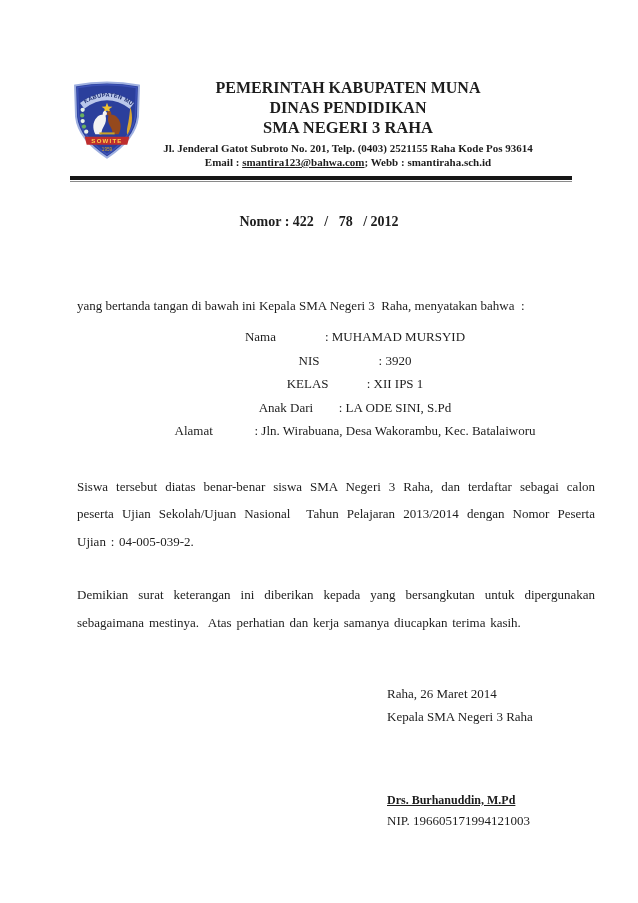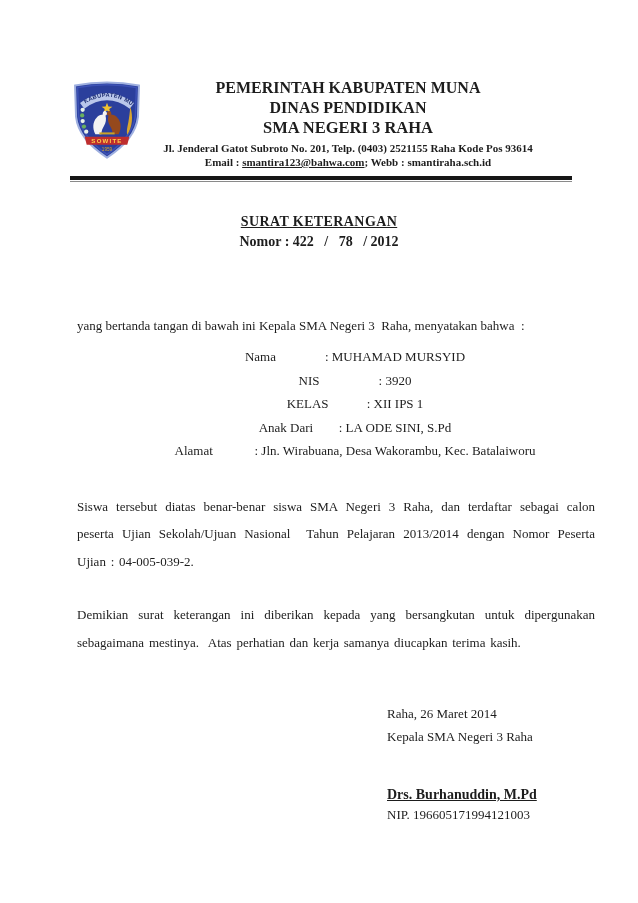--- a/index.html
+++ b/index.html
@@ -30,21 +30,21 @@
   .details { margin-top:9px; }
   .detail-row { display:flex; line-height:23.5px;justify-content:center; }
   .detail-label { width:80px; margin-left:38px; }
   .detail-value { white-space:pre-wrap; }
   .para { text-align:justify; line-height:27.5px; word-spacing:1.5px; white-space:pre-wrap; }
   .para1 { margin-top:30px; }
   .para2 { margin-top:26px; }
   
   .signature { margin:46px 0 0 387px; font-size:13px; }
   .sig-date, .sig-position { line-height:23px; }
-  .sig-name { margin-top:36px; font-weight:bold; text-decoration:underline; line-height:21px; font-size:14px; }
+  .sig-name { margin-top:62px; font-weight:bold; text-decoration:underline; line-height:21px; font-size:12px; }
   .sig-nip { line-height:20px; }
 </style>
 </head>
 <body>
 
 <div class="page">
 
   <div class="header">
     <div class="logo">
       <svg viewBox="0 0 71 80" width="72" height="82" xmlns="http://www.w3.org/2000/svg">
@@ -87,21 +87,20 @@
       <div class="h-address">Jl. Jenderal Gatot Subroto No. 201, Telp. (0403) 2521155 Raha Kode Pos 93614</div>
       <div class="h-email"><span>Email : </span><span class="u">smantira123@bahwa.com</span><span>; Webb : smantiraha.sch.id</span></div>
     </div>
   </div>
   <div class="rule">
     <div class="thick"></div>
     <div class="thin"></div>
   </div>
 
   <div class="title-block">
-    <div class="title-heading">SURAT KETERANGAN</div>
     <div class="title-number">Nomor : 422   /   78   / 2012</div>
   </div>
 
   <div class="body-content">
     <div class="opening">yang bertanda tangan di bawah ini Kepala SMA Negeri 3  Raha, menyatakan bahwa  :</div>
 
     <div class="details">
       <div class="detail-row">
         <span class="detail-label">Nama</span>
         <span class="detail-value">: MUHAMAD MURSYID</span>

